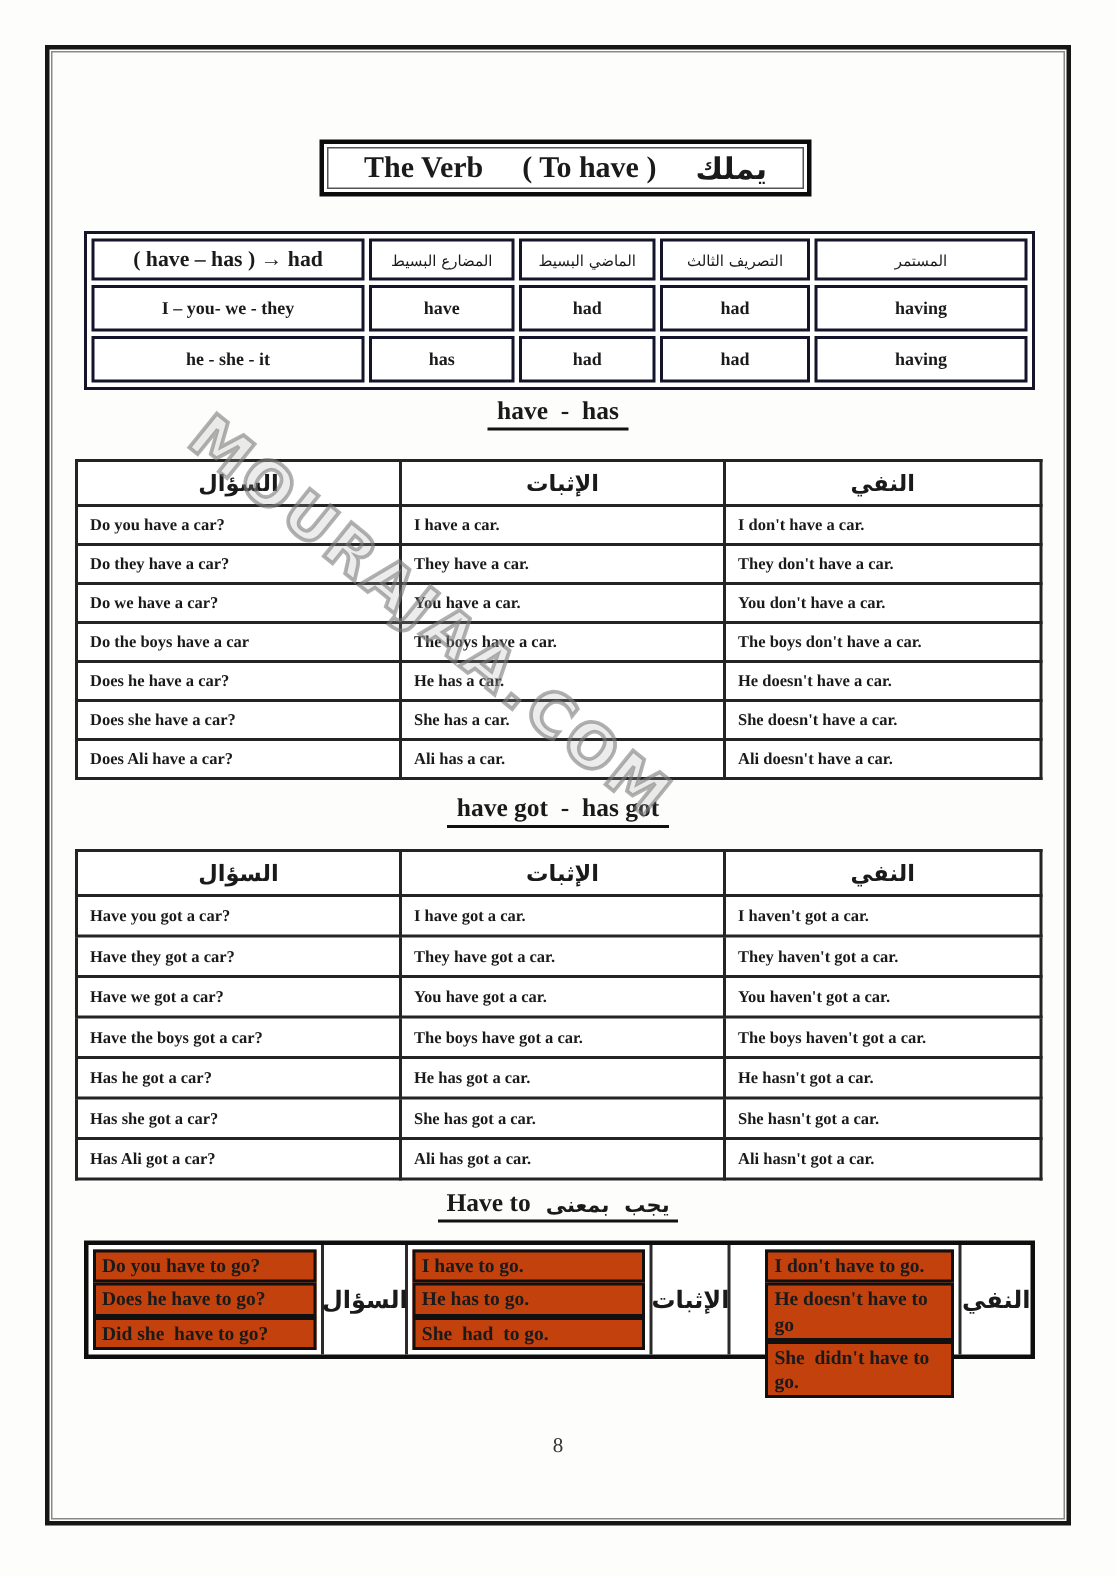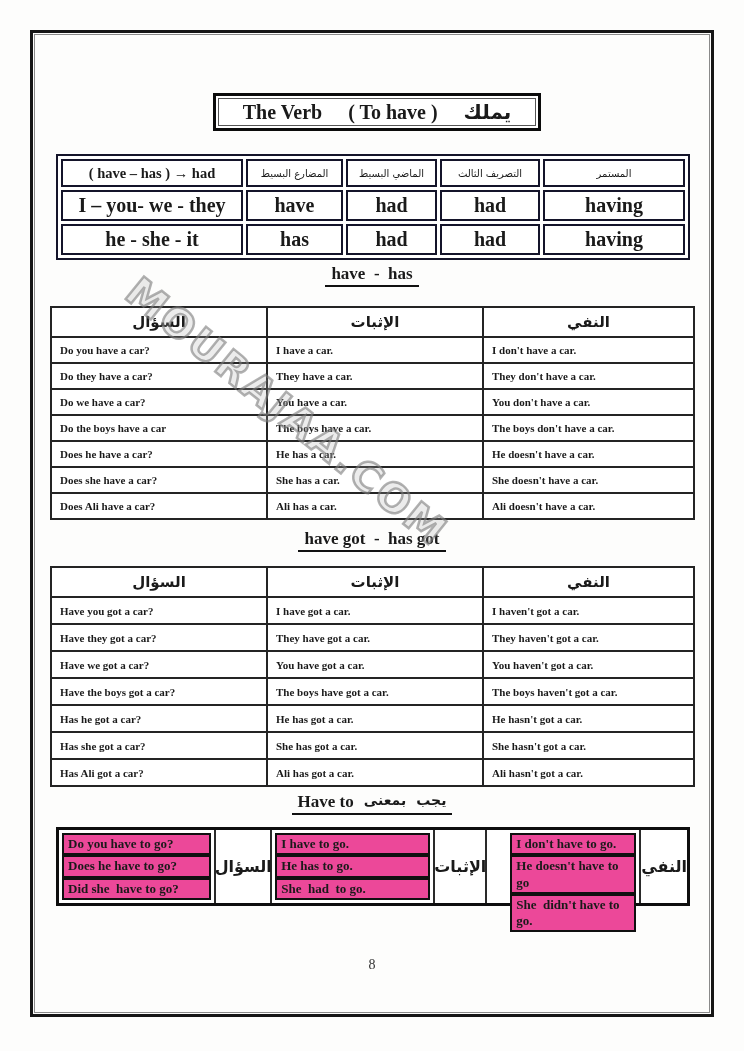--- a/index.html
+++ b/index.html
@@ -22,40 +22,40 @@
 
   .ar{font-family:"DejaVu Sans", sans-serif;}
 
   
   .forms-wrap{position:absolute;left:56px;top:154px;width:634px;border:2px solid #14142a;background:#fff;box-sizing:border-box;}
   table.forms{width:100%;border-collapse:separate;border-spacing:3px;table-layout:fixed;}
   table.forms th,table.forms td{border:2px solid #14142a;background:#fff;text-align:center;overflow:hidden;}
   table.forms th{height:22px;font-size:13px;font-weight:bold;}
   table.forms th.en{font-size:14.5px;}
   table.forms th .ar{font-size:10px;font-weight:normal;}
-  table.forms td{height:25px;font-size:20px;font-weight:bold;}
+  table.forms td{height:25px;font-size:12px;font-weight:bold;}
 
   
   .section-heading{position:absolute;left:0;width:744px;text-align:center;font-weight:bold;font-size:17px;}
   .section-heading .u{display:inline-block;border-bottom:2.5px solid #111;padding:0 6px 1px 6px;white-space:pre;text-align:right;}
-  .heading-flex{display:inline-flex;align-items:flex-start;gap:10px;border-bottom:2.5px solid #111;padding:0 6px 1px 6px;}
+  .heading-flex{display:inline-flex;align-items:flex-end;gap:10px;border-bottom:2.5px solid #111;padding:0 6px 1px 6px;}
   .heading-flex .ar{font-size:14px;font-weight:bold;}
 
   
   .qa-table{position:absolute;left:50px;width:643px;border-collapse:collapse;background:#fff;table-layout:fixed;}
   .qa-table th{border:2px solid #242424;font-weight:bold;font-size:15px;height:26px;text-align:center;}
   .qa-table td{border:2px solid #242424;font-size:11px;padding:1px 8px;white-space:pre-wrap;overflow:hidden;font-weight:bold;}
   .qa1 td{height:22px;}
   .qa2 td{height:23px;}
 
   
   .haveto{position:absolute;left:56px;top:827px;width:634px;height:79px;border:3px solid #0e0e0e;background:#fff;box-sizing:border-box;display:flex;}
   .ht-col{display:flex;flex-direction:column;justify-content:space-between;padding:3px 3px;box-sizing:border-box;border-right:2px solid #2a2a2a;}
   .ht-col:last-child{border-right:none;}
-  .ht-box{border:2px solid #101010;background:#ec4899;font-weight:bold;font-size:13px;padding:1px 4px;white-space:pre-wrap;line-height:1.25;}
+  .ht-box{border:2px solid #101010;background:#c2410c;font-weight:bold;font-size:13px;padding:1px 4px;white-space:pre-wrap;line-height:1.25;}
   .ht-label{display:flex;align-items:center;justify-content:center;font-weight:bold;font-size:16px;border-right:2px solid #2a2a2a;box-sizing:border-box;}
   .ht-label:last-child{border-right:none;}
   .w-q{width:162px;} .w-lq{width:56px;} .w-a{width:168px;} .w-la{width:52px;} .w-n{width:158px;padding-left:23px;} .w-ln{flex:1;}
 
   
   .watermark{
     position:absolute;left:146px;top:268px;
     transform:rotate(39deg);transform-origin:0 0;
     font-family:"DejaVu Sans", sans-serif;font-weight:bold;font-size:40px;letter-spacing:3px;
     color:rgba(170,170,170,0.22);

